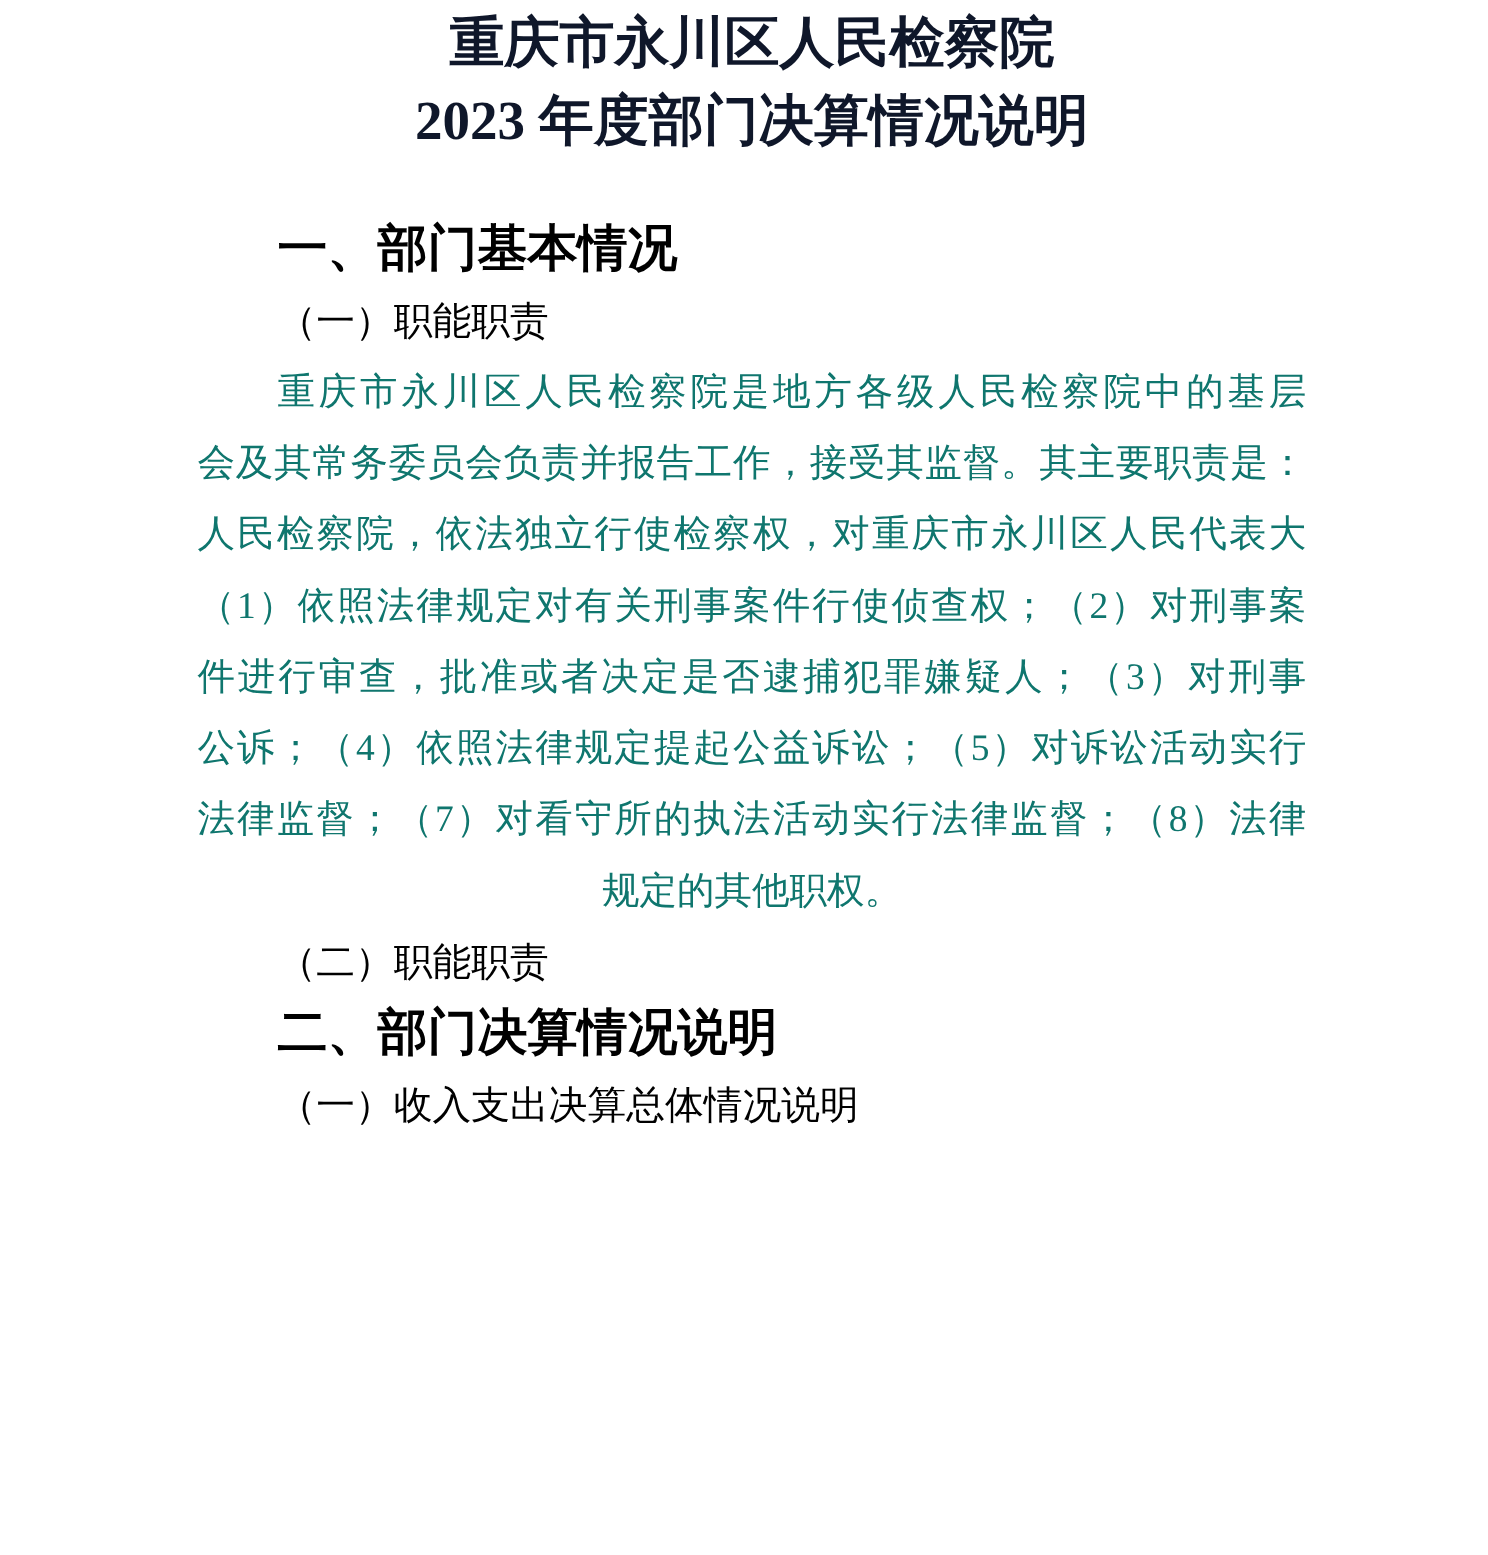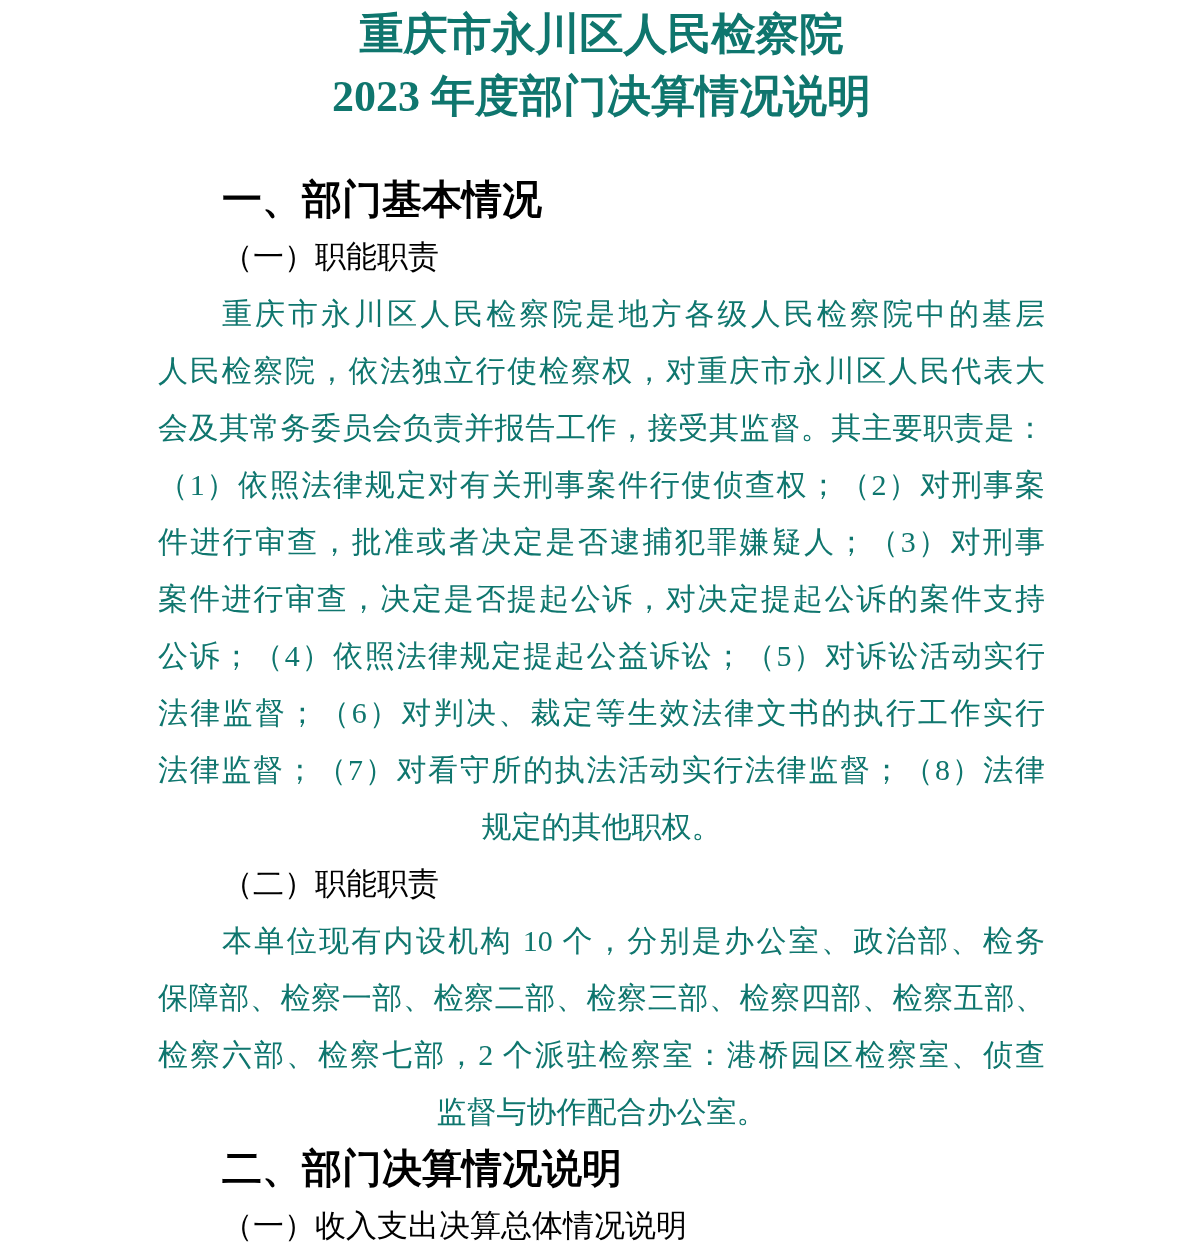--- a/index.html
+++ b/index.html
@@ -17,21 +17,21 @@
     padding: 4px 145px 0 158px;
     background: #ffffff;
     color: #000000;
     font-family: "Liberation Serif", serif;
   }
   .title {
     text-align: center;
     font-size: 44px;
     line-height: 62px;
     font-weight: 700;
-    color: #0f766e;
+    color: #0f172a;
     font-family: "Liberation Serif", serif;
   }
   .h2 {
     height: 57px;
     line-height: 57px;
     font-size: 40px;
     font-weight: 700;
     padding-left: 64px;
     font-family: "Liberation Sans", sans-serif;
     white-space: nowrap;
@@ -77,37 +77,29 @@
     <div>重庆市永川区人民检察院</div>
     <div>2023 年度部门决算情况说明</div>
   </div>
 
   <div class="h2 first">一、部门基本情况</div>
 
   <div class="h3">（一）职能职责</div>
 
   <div>
     <div class="bl just ind">重庆市永川区人民检察院是地方各级人民检察院中的基层</div>
+    <div class="bl just">会及其常务委员会负责并报告工作，接受其监督。其主要职责是：</div>
     <div class="bl just">人民检察院，依法独立行使检察权，对重庆市永川区人民代表大</div>
-    <div class="bl just">会及其常务委员会负责并报告工作，接受其监督。其主要职责是：</div>
     <div class="bl just">（1）依照法律规定对有关刑事案件行使侦查权；（2）对刑事案</div>
     <div class="bl just">件进行审查，批准或者决定是否逮捕犯罪嫌疑人；（3）对刑事</div>
-    <div class="bl just">案件进行审查，决定是否提起公诉，对决定提起公诉的案件支持</div>
     <div class="bl just">公诉；（4）依照法律规定提起公益诉讼；（5）对诉讼活动实行</div>
-    <div class="bl just">法律监督；（6）对判决、裁定等生效法律文书的执行工作实行</div>
     <div class="bl just">法律监督；（7）对看守所的执法活动实行法律监督；（8）法律</div>
     <div class="bl end">规定的其他职权。</div>
   </div>
 
   <div class="h3">（二）职能职责</div>
 
-  <div>
-    <div class="bl just ind">本单位现有内设机构 10 个，分别是办公室、政治部、检务</div>
-    <div class="bl just">保障部、检察一部、检察二部、检察三部、检察四部、检察五部、</div>
-    <div class="bl just">检察六部、检察七部，2 个派驻检察室：港桥园区检察室、侦查</div>
-    <div class="bl end">监督与协作配合办公室。</div>
-  </div>
 
   <div class="h2">二、部门决算情况说明</div>
 
   <div class="h3">（一）收入支出决算总体情况说明</div>
 
 </div>
 
 </body></html>

